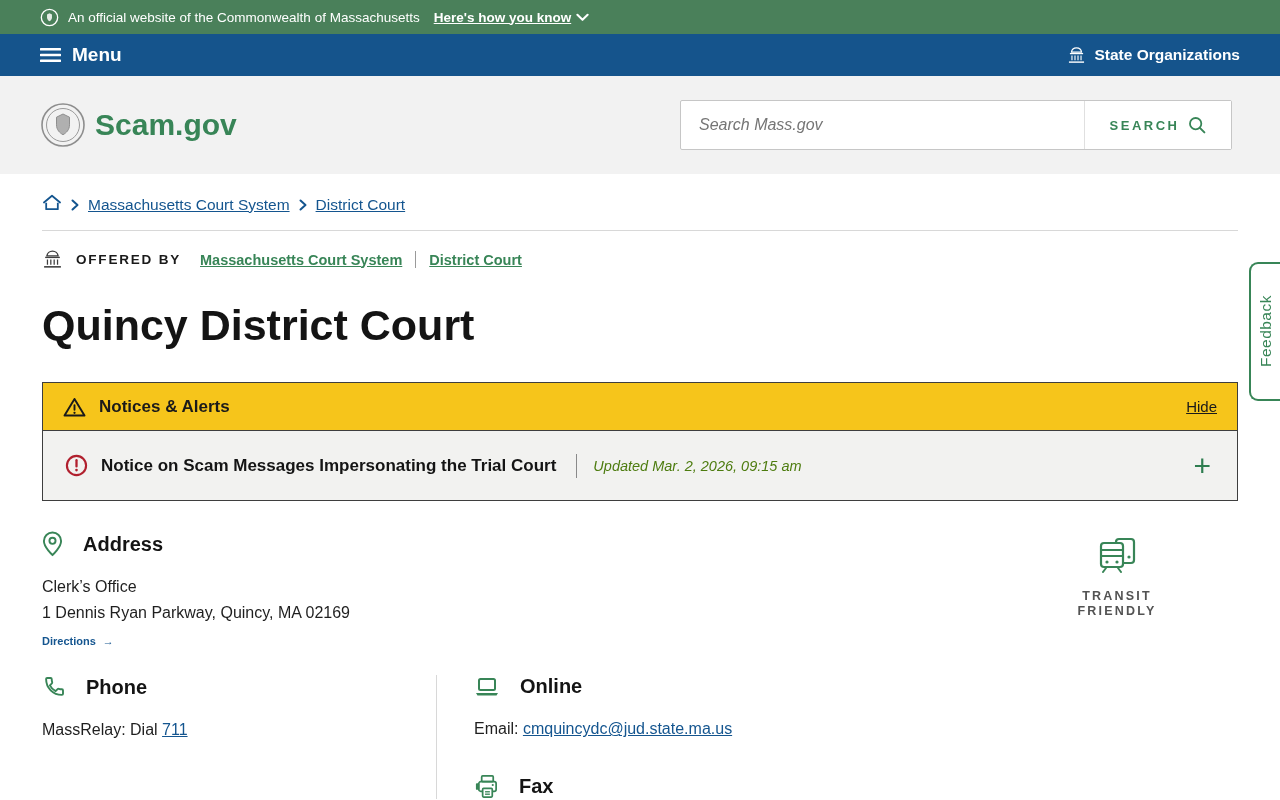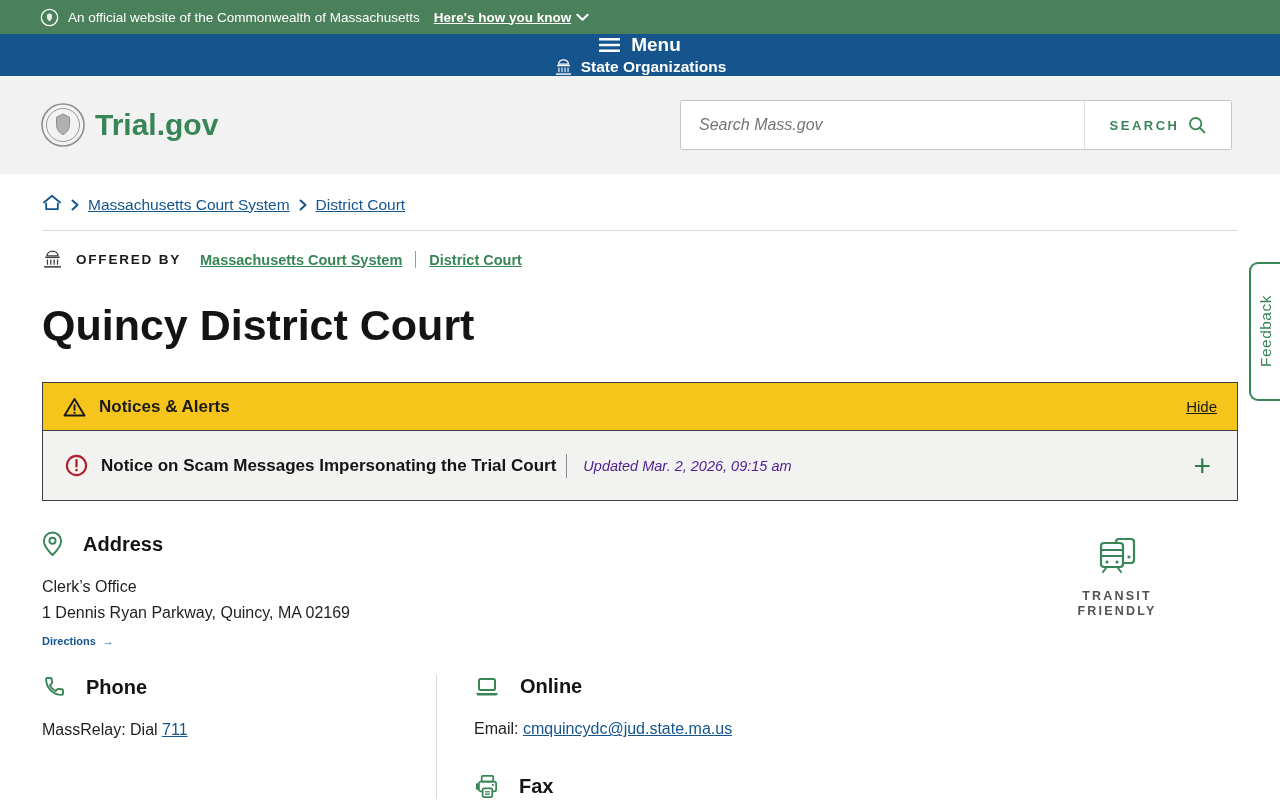--- a/index.html
+++ b/index.html
@@ -21,21 +21,21 @@
   .gov-banner .seal { display: flex; align-items: center; margin-right: 9px; }
   .gov-banner .hhyk {
     margin-left: 14px; font-weight: bold; color: #fff;
     text-decoration: underline; display: flex; align-items: center; gap: 5px;
   }
 
   
   .navbar {
     background: #15548c; height: 42px;
     display: flex; align-items: center; justify-content: space-between;
-    padding: 0 40px; color: #fff; flex-direction: column;
+    padding: 0 40px; color: #fff;
   }
   .menu-btn { display: flex; align-items: center; gap: 11px; font-size: 19px; font-weight: bold; cursor: pointer; }
   .state-orgs { display: flex; align-items: center; gap: 8px; font-size: 15.5px; font-weight: bold; cursor: pointer; }
 
   
   .site-header {
     background: #f2f2f2; height: 98px;
     display: flex; align-items: center; justify-content: space-between;
     padding: 0 48px 0 40px;
   }
@@ -85,22 +85,22 @@
     display: flex; align-items: center; padding: 0 20px;
   }
   .notices-title { font-weight: bold; font-size: 17px; margin-left: 13px; color: #1a1a1a; }
   .hide-link { margin-left: auto; font-size: 15px; color: #1a1a1a; text-decoration: underline; }
   .notice-row {
     background: #f2f2f0; height: 70px; border-top: 1px solid #3e3e3e;
     display: flex; align-items: center; padding: 0 22px;
   }
   .notice-title { font-weight: bold; font-size: 17px; margin-left: 13px; color: #141414; }
   .notice-updated {
-    font-style: italic; font-size: 14.5px; color: #4c1d95;
-    border-left: 1px solid #8a8a8a; margin-left: 10px; padding: 4px 0 4px 16px;
+    font-style: italic; font-size: 14.5px; color: #4d7c0f;
+    border-left: 1px solid #8a8a8a; margin-left: 20px; padding: 4px 0 4px 16px;
   }
   .notice-expand {
     margin-left: auto; color: #2e7d4f; font-size: 30px; font-weight: normal;
     line-height: 1; cursor: pointer; padding-right: 4px;
   }
 
   
   .addr-row { display: flex; justify-content: space-between; margin-top: 30px; }
   .section-head { display: flex; align-items: center; gap: 20px; }
   .section-head h2 { font-size: 20px; font-weight: bold; margin: 0; color: #141414; }
@@ -192,21 +192,21 @@
 
 <div class="site-header">
   <div class="logo">
     <span class="icon">
       <svg width="46" height="46" viewBox="0 0 46 46">
           <circle cx="23" cy="23" r="21" fill="none" stroke="#8e8e8e" stroke-width="1.6"></circle>
           <circle cx="23" cy="23" r="16.5" fill="none" stroke="#9a9a9a" stroke-width="1"></circle>
           <path d="M23 12l6.5 3.2v7.6c0 5-3.3 8.2-6.5 9.9-3.2-1.7-6.5-4.9-6.5-9.9v-7.6z" fill="#b0b0b0" stroke="#8e8e8e" stroke-width="1"></path>
         </svg>
     </span>
-    <span class="logo-text">Trial.gov</span>
+    <span class="logo-text">Scam.gov</span>
   </div>
   <div class="search-bar">
     <input class="search-input" type="text" placeholder="Search Mass.gov" style="">
     <button class="search-btn">
       <span>SEARCH</span>
       <span class="icon">
         <svg width="18" height="18" viewBox="0 0 20 20">
             <circle cx="8.5" cy="8.5" r="6.3" fill="none" stroke="#388557" stroke-width="2"></circle>
             <line x1="13.2" y1="13.2" x2="18.2" y2="18.2" stroke="#388557" stroke-width="2.2" stroke-linecap="round"></line>
           </svg>

